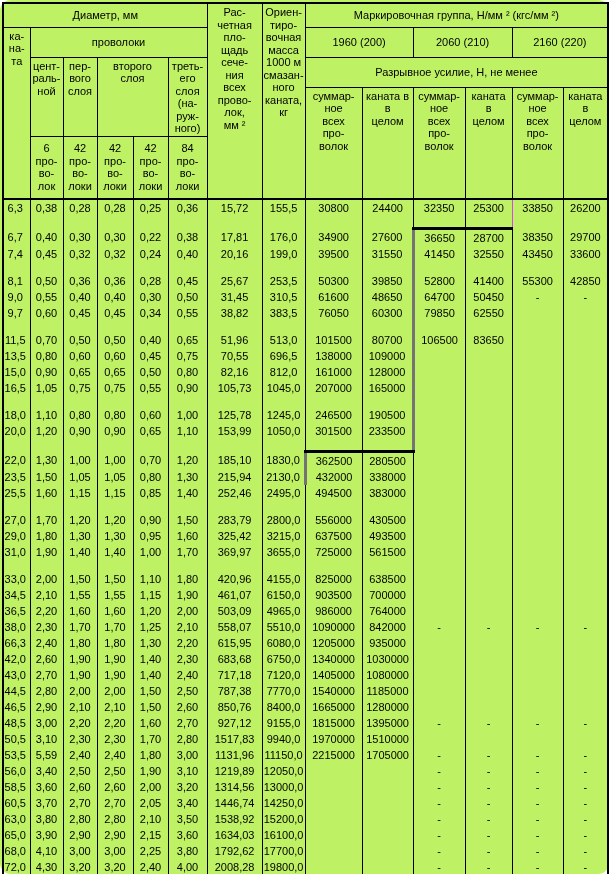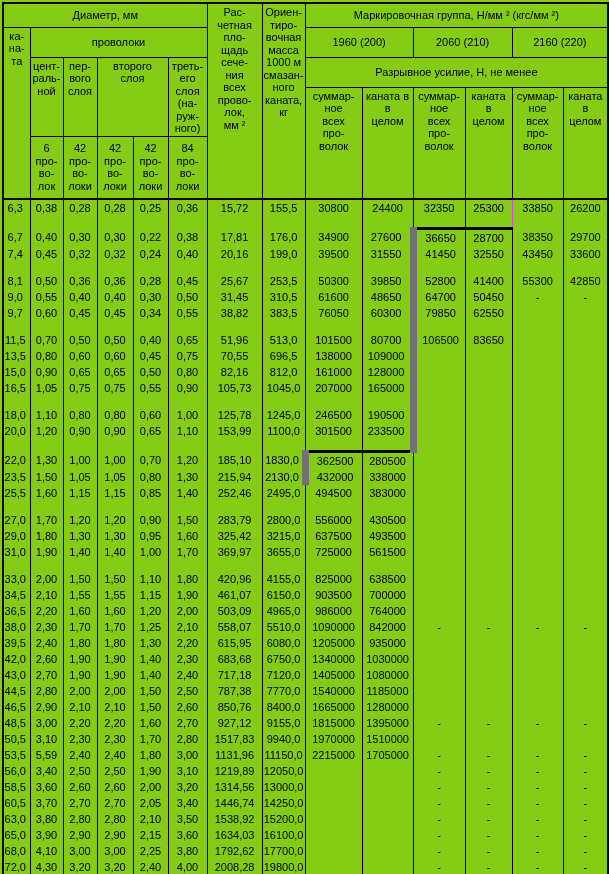--- a/index.html
+++ b/index.html
@@ -1,19 +1,19 @@
 <!DOCTYPE html>
 <html><head>
 <meta charset="utf-8">
 <style>
   html,body{margin:0;padding:0;background:#fff;}
   .page{
     width:609px;height:874px;box-sizing:border-box;
-    background:#84cc16;padding:2px 16px 0 2px;
-    font-family:"Liberation Sans",sans-serif;color:#000;
+    background:#bef264;padding:2px 16px 0 2px;
+    font-family:"Liberation Sans",sans-serif;color:#000;border-radius:11px;
   }
   table{
     border-collapse:collapse;table-layout:fixed;
     border:2px solid #000;font-size:11px;width:605px;
   }
   thead{border-bottom:2px solid #000;}
   th{
     border:1px solid #000;font-weight:normal;padding:0;
     white-space:pre-line;line-height:12.5px;vertical-align:middle;
     text-align:center;overflow:hidden;
@@ -24,21 +24,21 @@
   td{
     border-left:1px solid #000;border-right:1px solid #000;
     border-top:none;border-bottom:none;
     text-align:center;height:16px;padding:0;line-height:15px;
     overflow:hidden;white-space:nowrap;
   }
   td:first-child{text-align:center;padding-right:3px;}
   tr.gap td{height:11px;}
   .bb{border-bottom:3px solid #000;}
   .br{border-right:1px solid #d946ef;}
-  .bl{border-left:7px solid #737373;}
+  .bl{border-left:3px solid #737373;}
 </style>
 </head>
 <body>
 
 <div class="page">
   <table>
     <colgroup>
       <col style="width:27px">
         <col style="width:33px">
         <col style="width:34px">
@@ -395,21 +395,21 @@
           <td></td>
         </tr>
         <tr>
           <td>20,0</td>
           <td>1,20</td>
           <td>0,90</td>
           <td>0,90</td>
           <td>0,65</td>
           <td>1,10</td>
           <td>153,99</td>
-          <td>1100,0</td>
+          <td>1050,0</td>
           <td>301500</td>
           <td>233500</td>
           <td class="bl"></td>
           <td></td>
           <td></td>
           <td></td>
         </tr>
         <tr class="gap">
           <td></td>
           <td></td>
@@ -612,21 +612,21 @@
           <td>558,07</td>
           <td>5510,0</td>
           <td>1090000</td>
           <td>842000</td>
           <td>-</td>
           <td>-</td>
           <td>-</td>
           <td>-</td>
         </tr>
         <tr>
-          <td>39,5</td>
+          <td>66,3</td>
           <td>2,40</td>
           <td>1,80</td>
           <td>1,80</td>
           <td>1,30</td>
           <td>2,20</td>
           <td>615,95</td>
           <td>6080,0</td>
           <td>1205000</td>
           <td>935000</td>
           <td></td>

